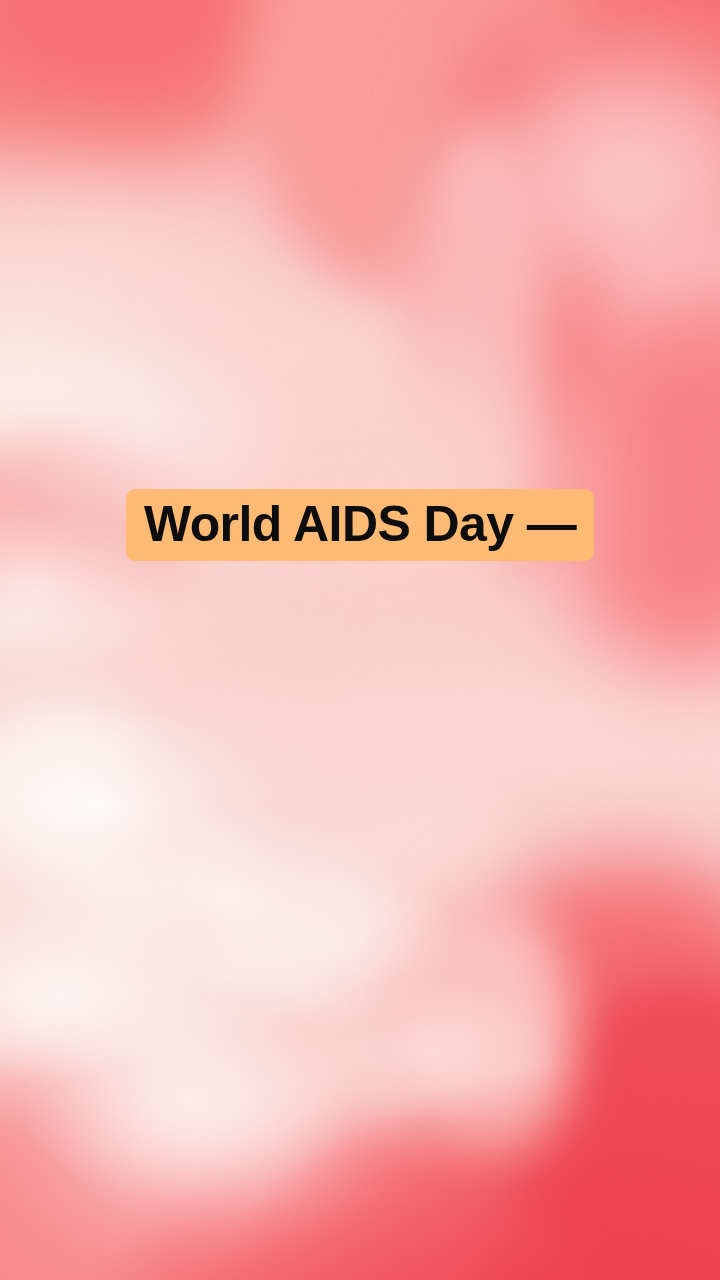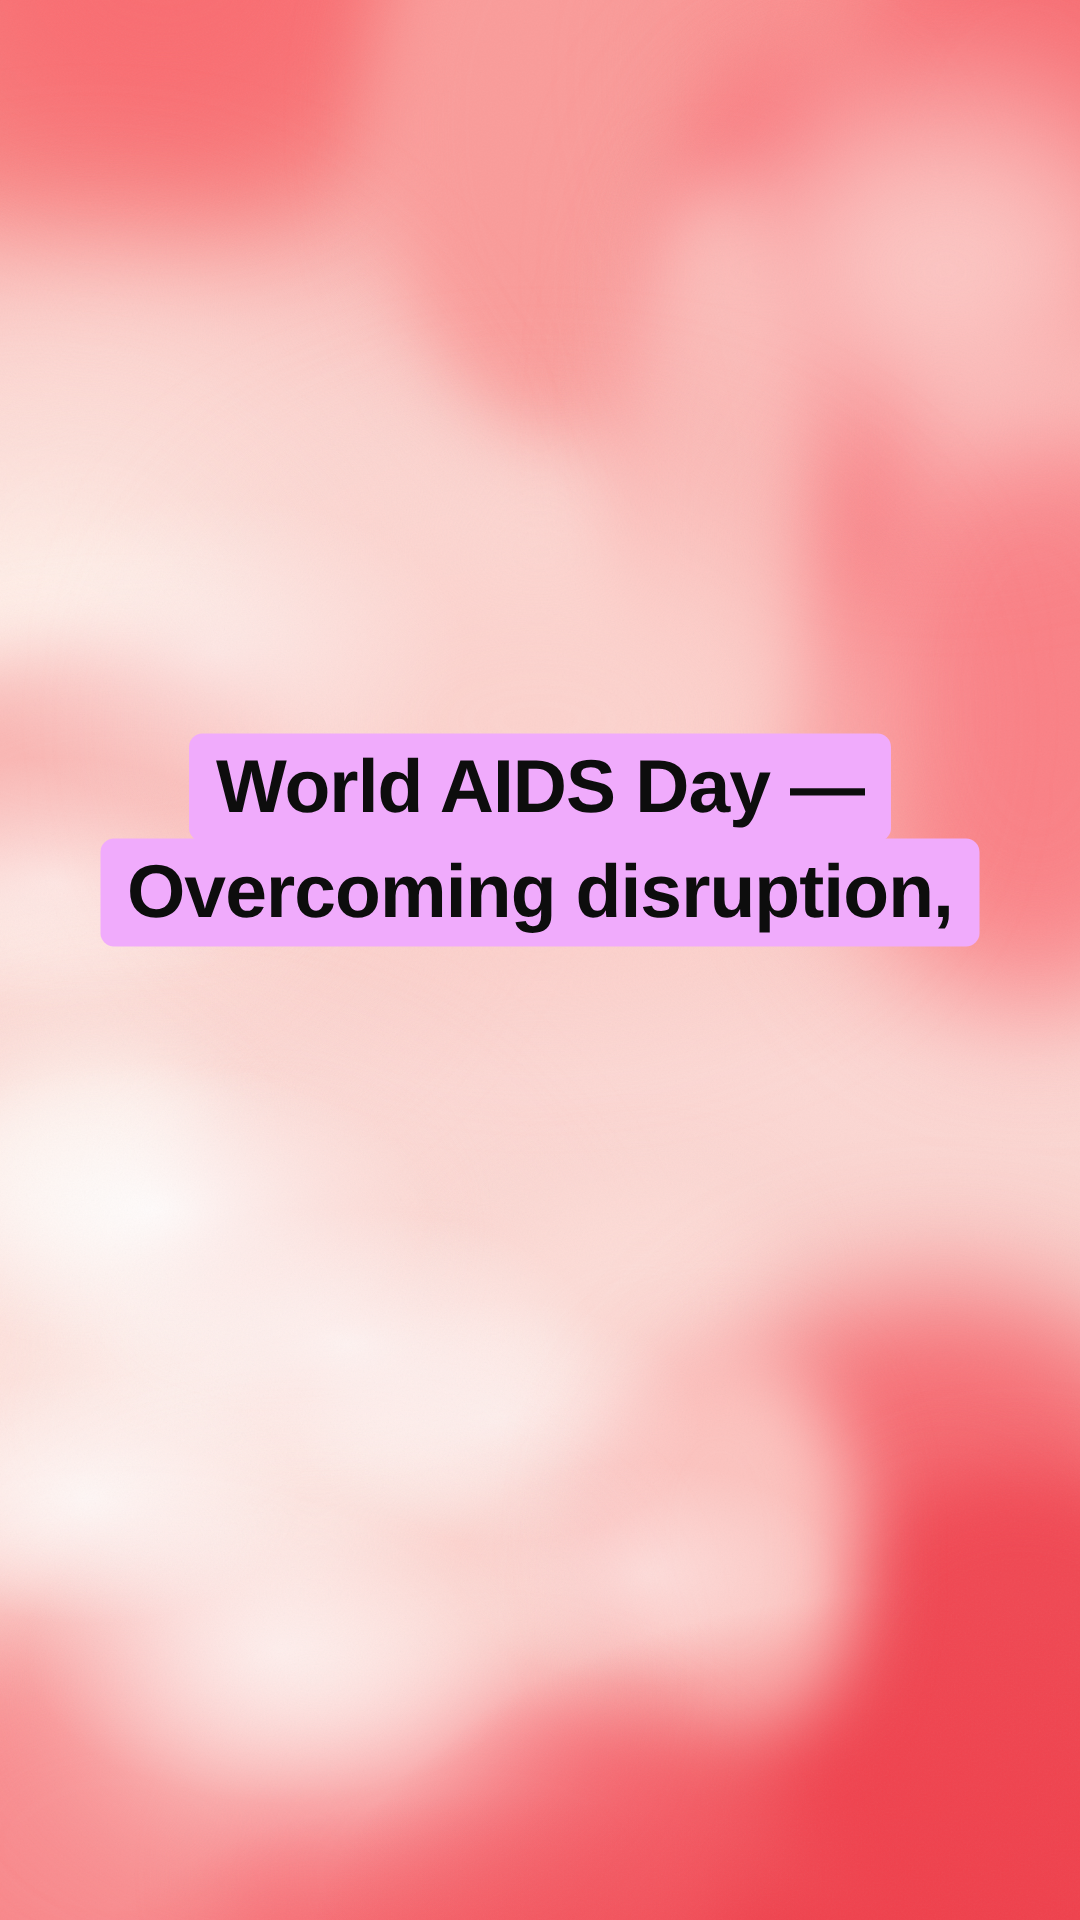--- a/index.html
+++ b/index.html
@@ -92,21 +92,21 @@
     top: 489px;
     display: flex;
     flex-direction: column;
     align-items: center;
     gap: 0px;
     pointer-events: none;
   }
 
   .caption-line {
     display: inline-block;
-    background: #f0abfc;
+    background: #fdba74;
     color: #0d0d0d;
     font-size: 50px;
     line-height: 1.0;
     font-weight: 700;
     letter-spacing: -0.012em;
     padding: 10px 18px 12px 18px;
     border-radius: 9px;
     white-space: nowrap;
     margin-bottom: -2px;
     pointer-events: auto;
@@ -168,16 +168,15 @@
         <feComponentTransfer>
           <feFuncA type="linear" slope="0.16" intercept="0"></feFuncA>
         </feComponentTransfer>
       </filter>
     </defs>
     <rect width="720" height="1280" filter="url(#grainFilter)"></rect>
   </svg>
 
   <div id="caption">
     <span class="caption-line">World AIDS Day —</span>
-    <span class="caption-line">Overcoming disruption,</span>
   </div>
 
 </div>
 
 </body></html>

